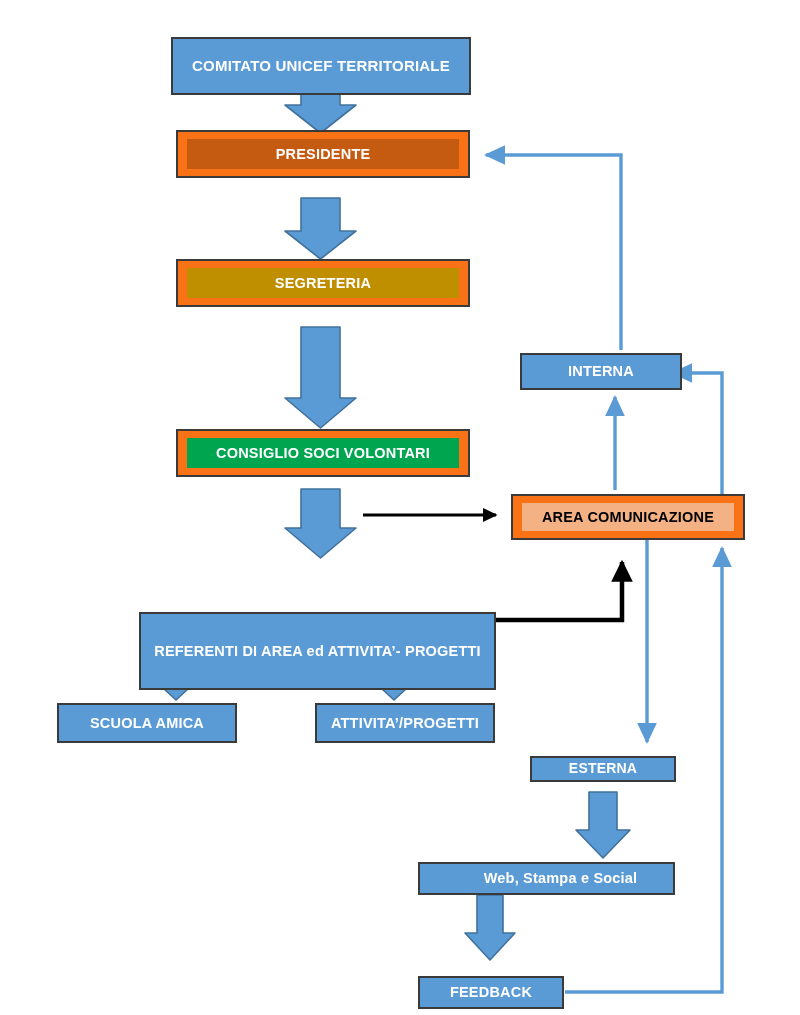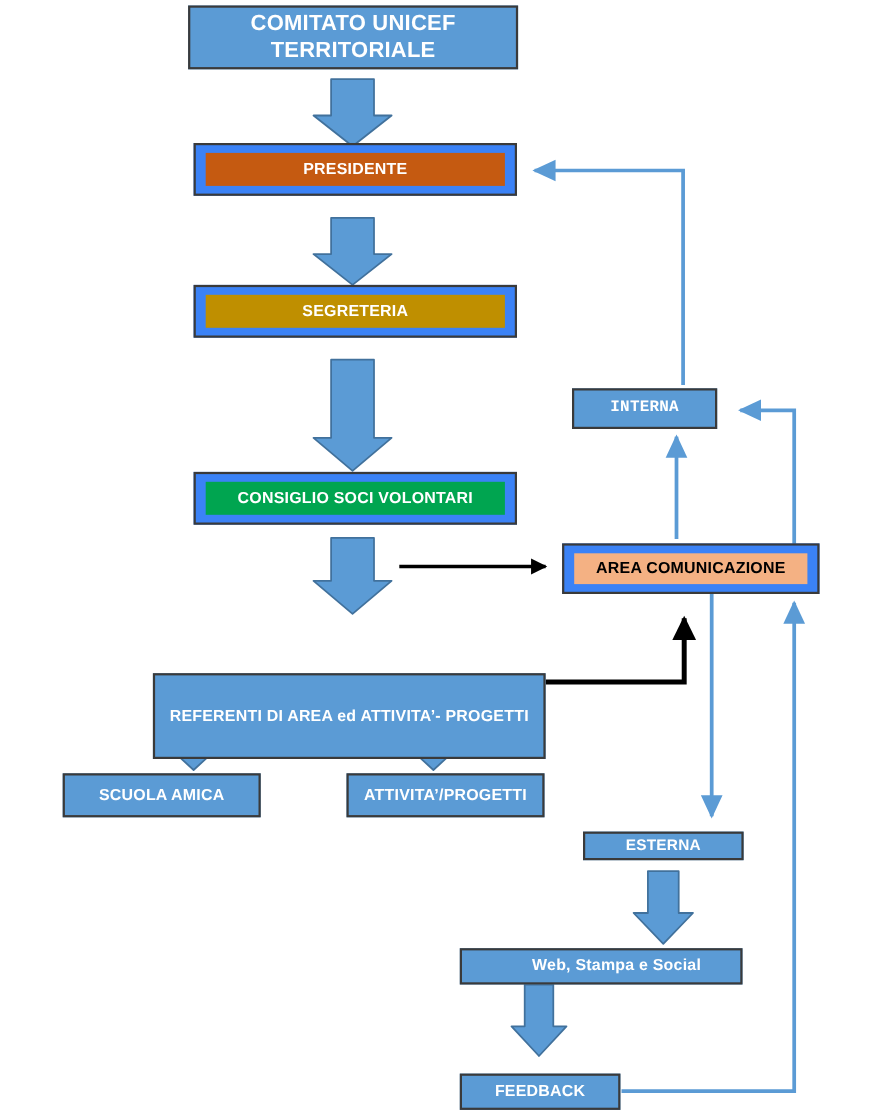--- a/index.html
+++ b/index.html
@@ -38,39 +38,39 @@
   }
   
   .node.plain {
     background: #5B9BD5;
     border: 2px solid #3a3a3a;
     color: #ffffff;
     font-weight: bold;
   }
   
   .node.framed {
-    background: #3b82f6;
+    background: #f97316;
     border: 2px solid #3a3a3a;
     padding: 7px 9px;
   }
   .node.framed .inner {
     width: 100%;
     height: 100%;
     display: flex;
     align-items: center;
     justify-content: center;
     font-weight: bold;
     box-sizing: border-box;
   }
   .inner.orange { background: #C55A11; color: #ffffff; }
   .inner.gold   { background: #BF8F00; color: #ffffff; }
   .inner.green  { background: #00A550; color: #ffffff; }
   .inner.peach  { background: #F4B183; color: #000000; }
 
-  .f16 { font-size: 20px; }
+  .f16 { font-size: 15px; margin-top: 32px; }
   .f15 { font-size: 14.5px; }
   .f14 { font-size: 14px; }
 
   .title-line2 { font-weight: bold; }
 </style>
 </head>
 <body>
 
 <div id="diagram">
 
@@ -170,21 +170,21 @@
   </div>
 
   <div class="node plain f15" style="left:315px; top:703px; width:180px; height:40px;">
     <span>ATTIVITA’/PROGETTI</span>
   </div>
 
   <div class="node framed" style="left:511px; top:494px; width:234px; height:46px;">
     <span class="inner peach f15">AREA COMUNICAZIONE</span>
   </div>
 
-  <div class="node plain f15" style="left:520px; top:353px; width:132px; height:37px;font-family:Liberation Mono, monospace;">
+  <div class="node plain f15" style="left:520px; top:353px; width:162px; height:37px;">
     <span>INTERNA</span>
   </div>
 
   <div class="node plain f14" style="left:530px; top:756px; width:146px; height:26px;">
     <span>ESTERNA</span>
   </div>
 
   <div class="node plain f15" style="left:418px; top:862px; width:257px; height:33px;padding-left:28px;">
     <span>Web, Stampa e Social</span>
   </div>

